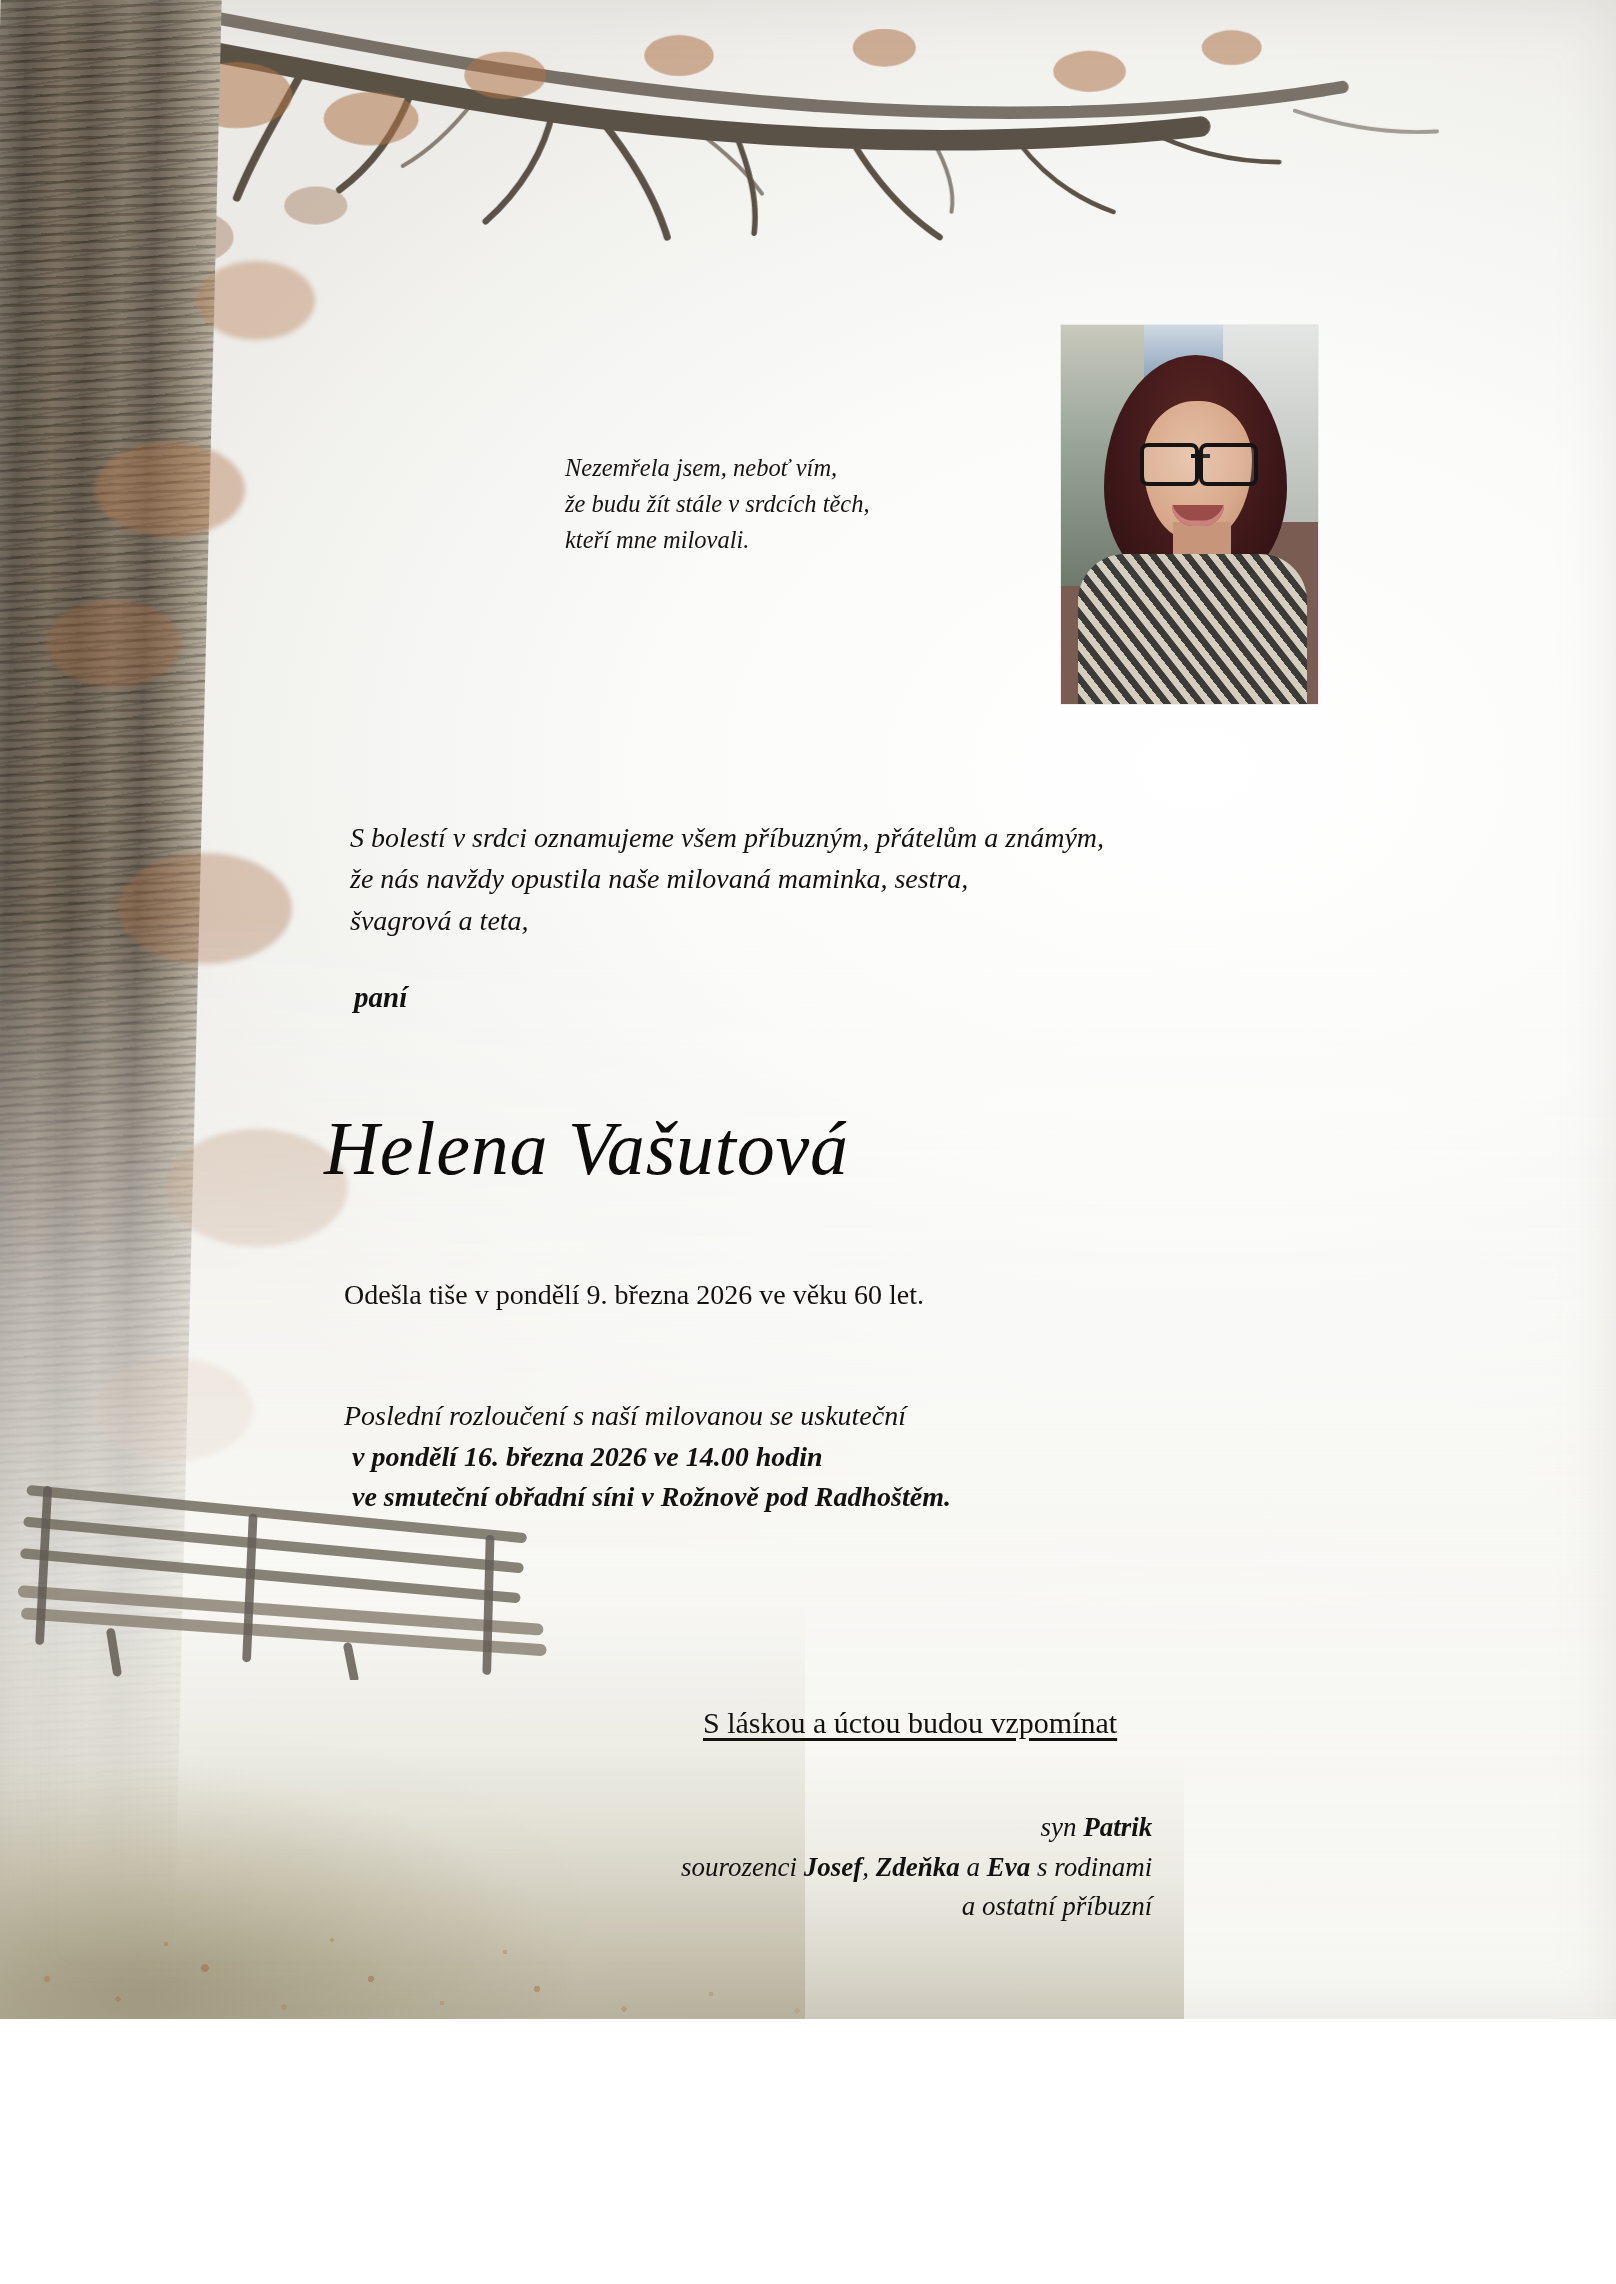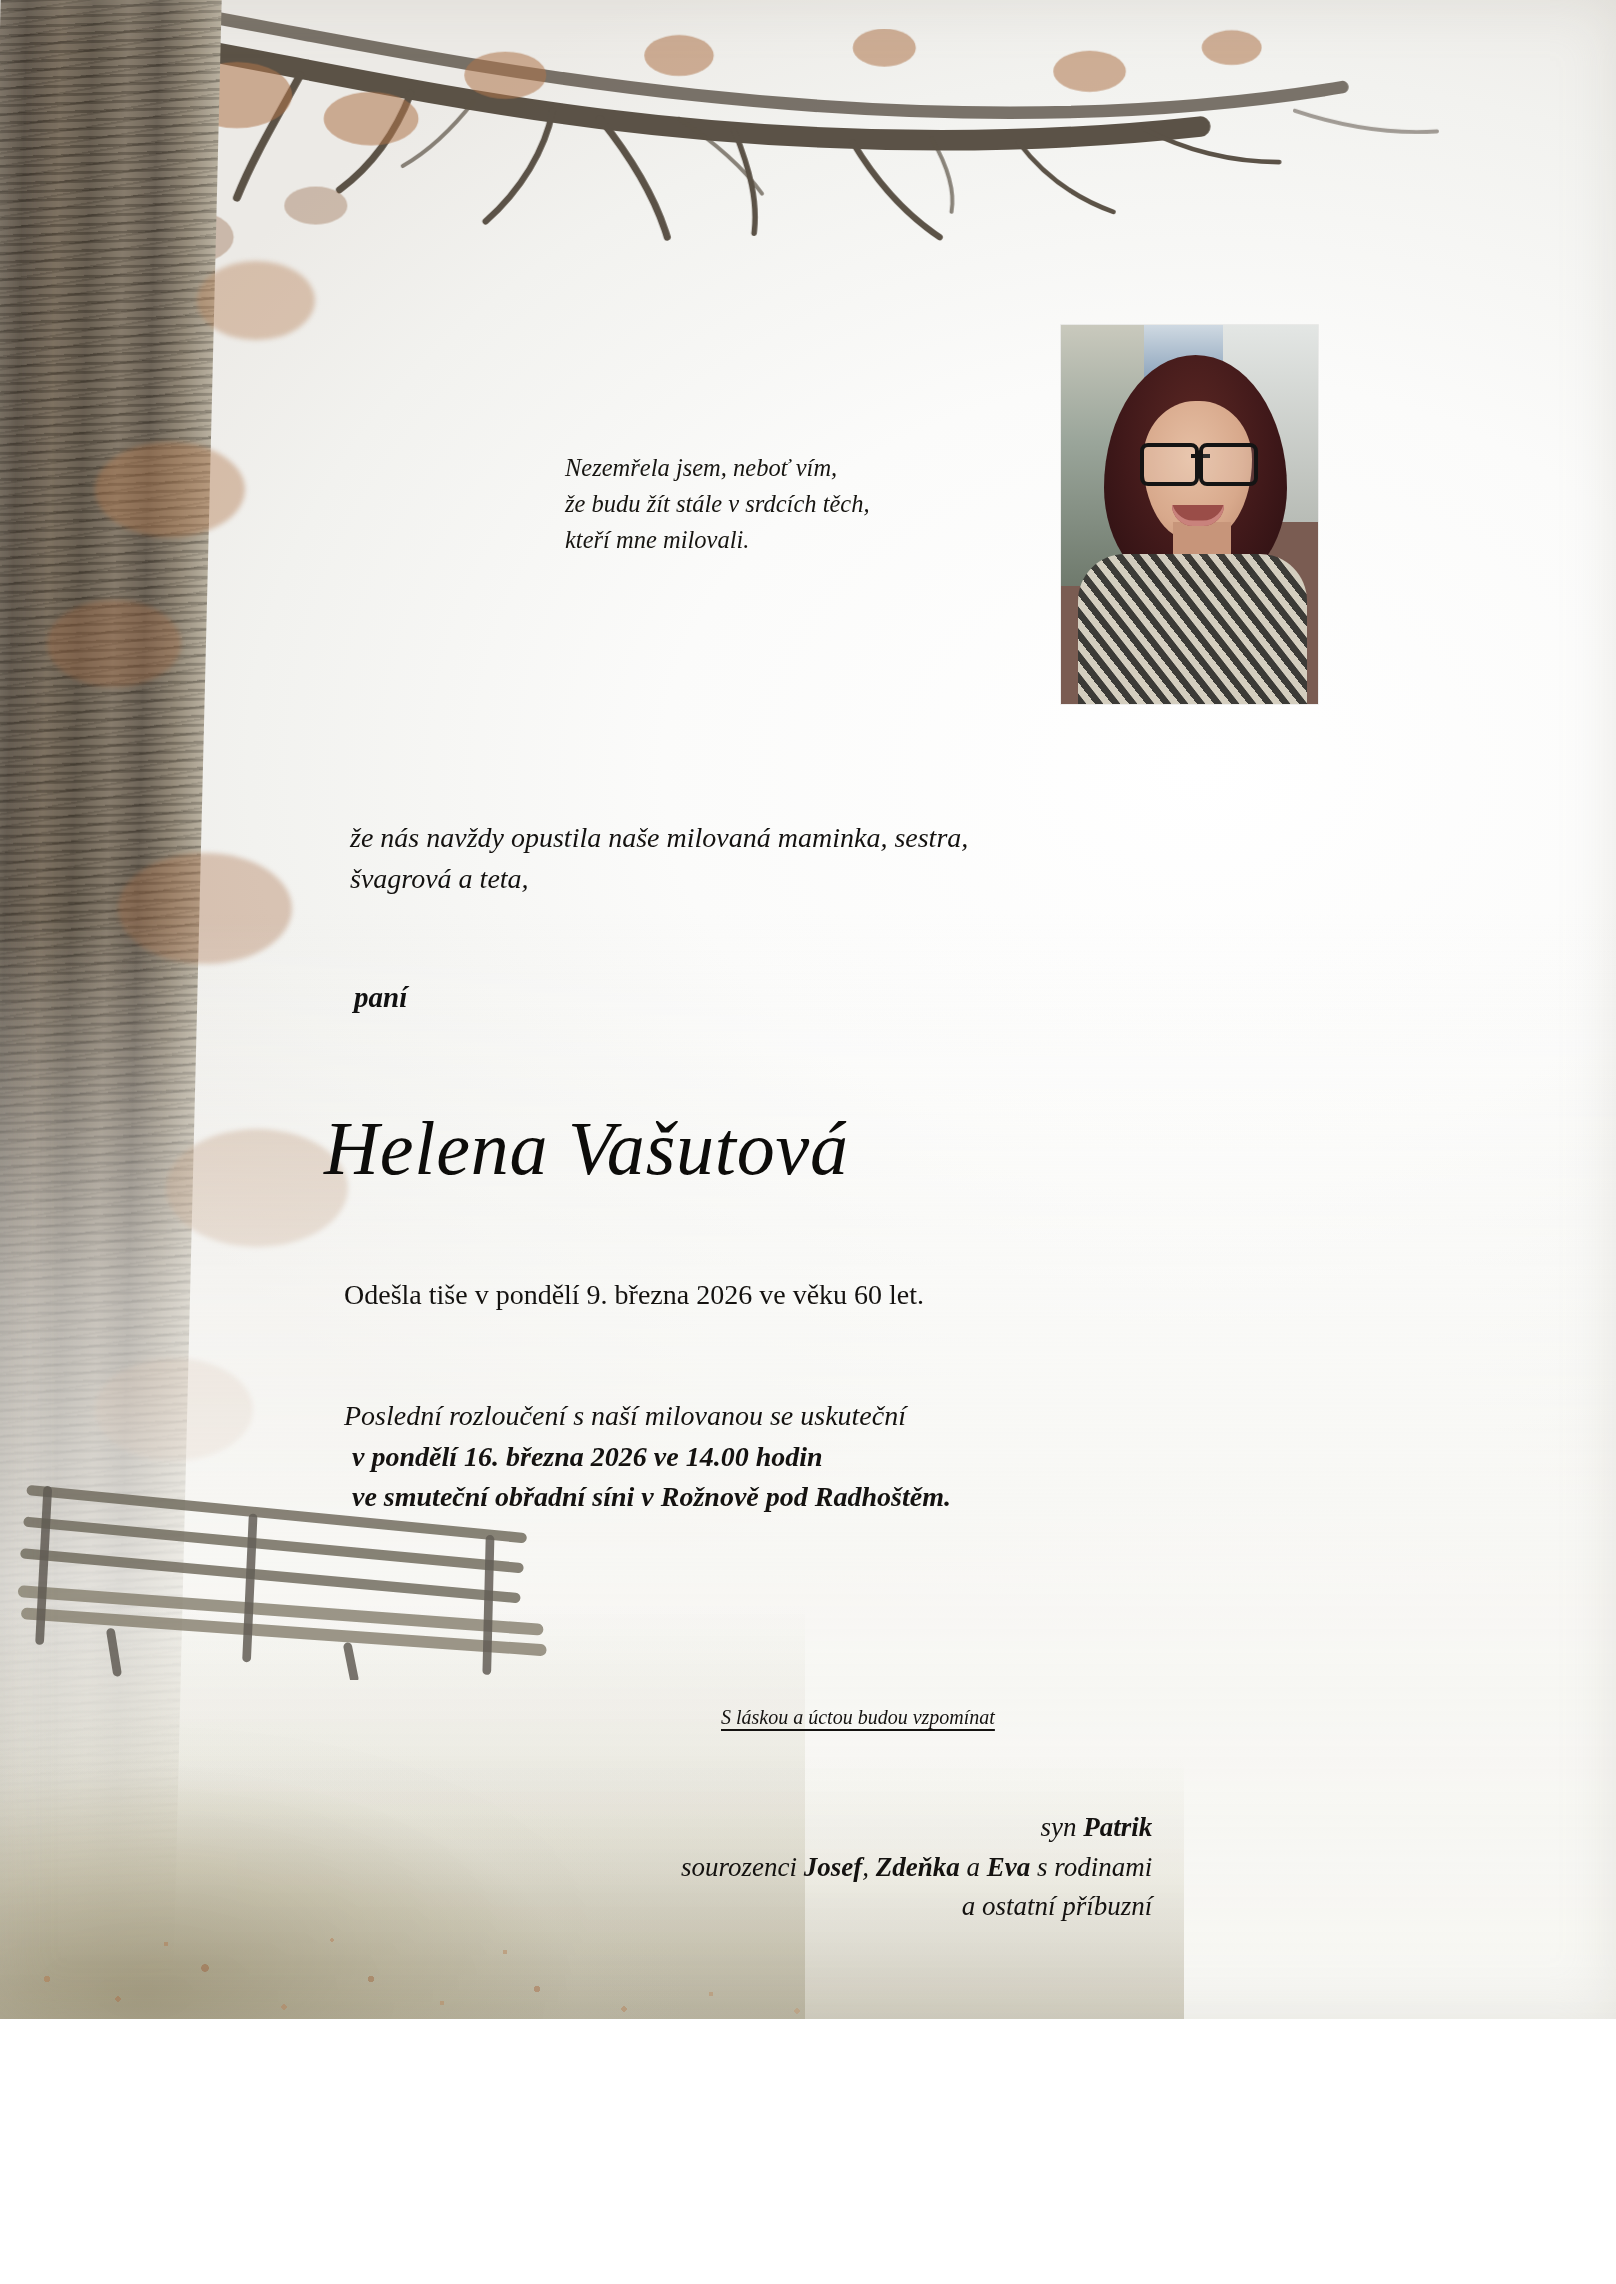--- a/index.html
+++ b/index.html
@@ -290,24 +290,23 @@
     font-style: italic;
     font-size: 28px;
     line-height: 1.45;
     color: #141210;
     white-space: nowrap;
   }
   .farewell .b { font-weight: bold; margin-left: 8px; }
 
   .remember {
     position: absolute;
-    left: 721px;
+    left: 703px;
     top: 1706px;
-    font-style: italic;
-    font-size: 20px;
+    font-size: 30px;
     text-decoration: underline;
     text-underline-offset: 4.7px;
     color: #141210;
   }
 
   .mourners {
     position: absolute;
     left: 681px;
     top: 1808px;
     font-style: italic;
@@ -425,20 +424,21 @@
       <div class="torso"></div>
     </div>
 
     <div class="verse">
       <div>Nezemřela jsem, neboť vím,</div>
       <div>že budu žít stále v srdcích těch,</div>
       <div>kteří mne milovali.</div>
     </div>
 
     <div class="announce">
+      <div>S bolestí v srdci oznamujeme všem příbuzným, přátelům a známým,</div>
       <div>že nás navždy opustila naše milovaná maminka, sestra,</div>
       <div>švagrová a teta,</div>
     </div>
 
     <div class="pani">paní</div>
 
     <div class="name">Helena Vašutová</div>
 
     <div class="departed">Odešla tiše v pondělí 9. března 2026 ve věku 60 let.</div>
 

